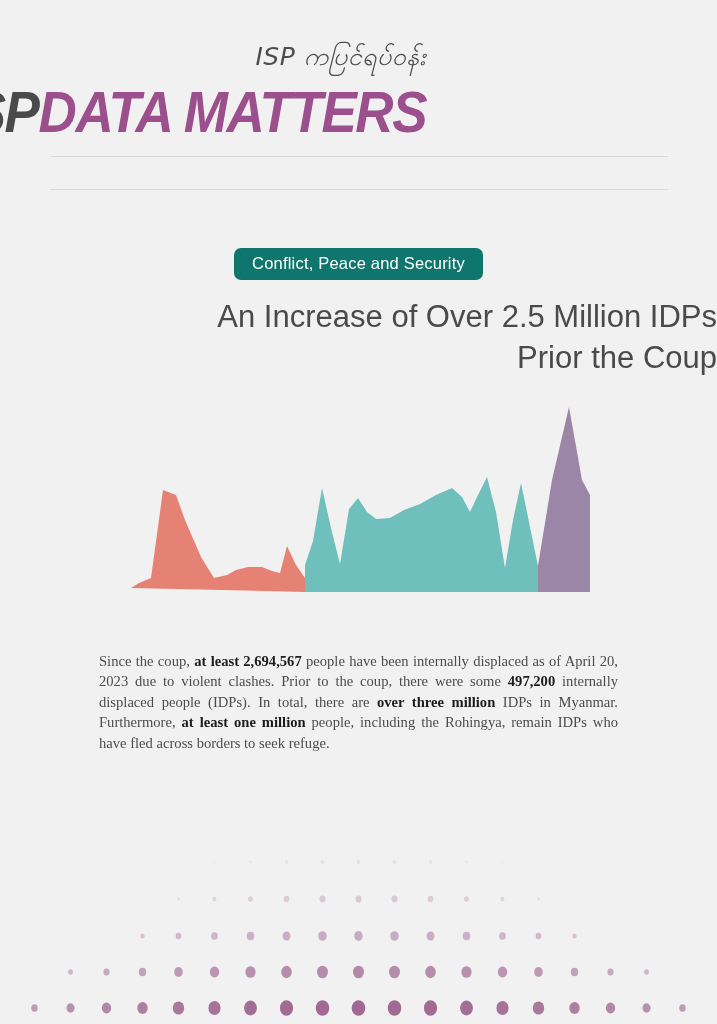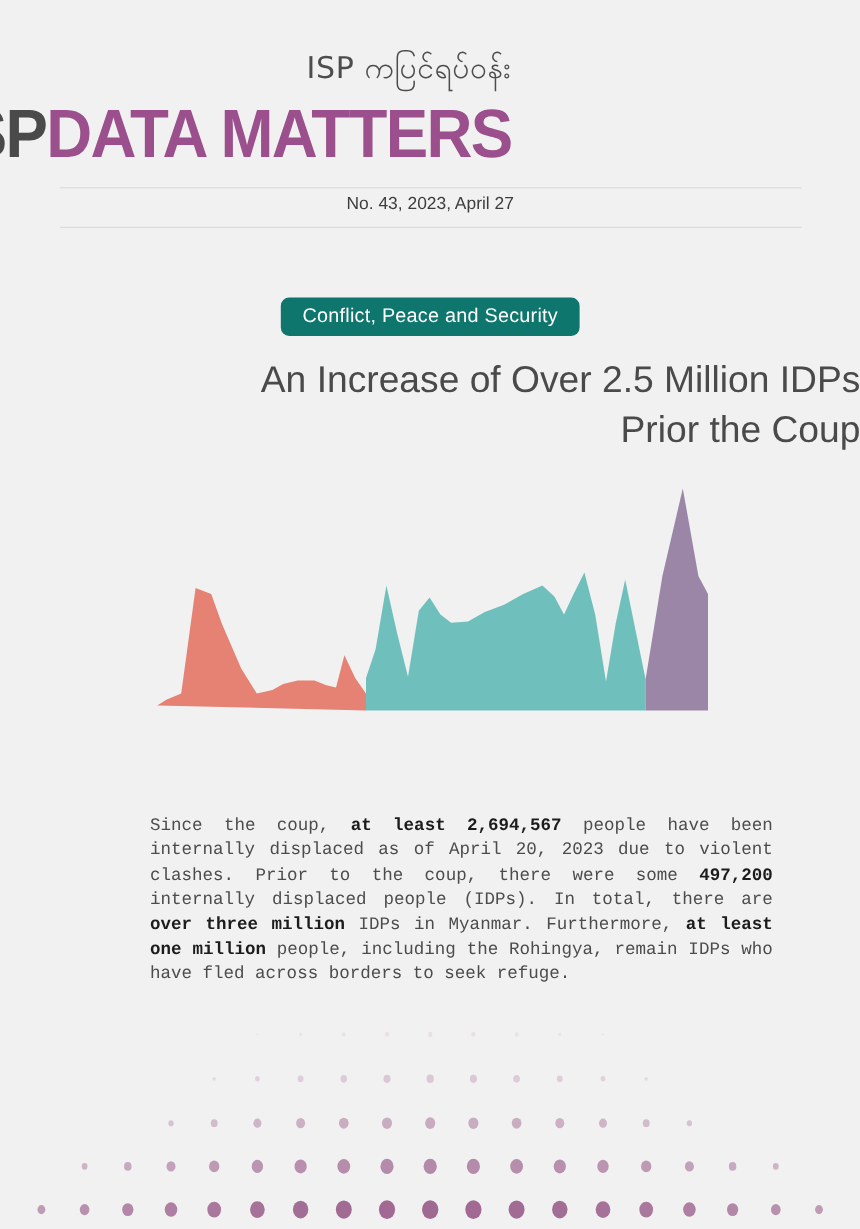--- a/index.html
+++ b/index.html
@@ -15,20 +15,21 @@
     font-family: "Liberation Sans", sans-serif;
     background: #f2f1f1;
   }
 
   
   .masthead {
     position: absolute;
     left: 0; top: 0;
     width: 568px;
     height: 200px;
+    font-style: italic;
   }
   .burmese-line {
     position: absolute;
     right: 142px;
     top: 40px;
     font-size: 25px;
     color: #4d4d4d;
     letter-spacing: .5px;
     white-space: nowrap;
     font-family: "DejaVu Sans", sans-serif;
@@ -108,28 +109,27 @@
     left: 0; top: 395px;
     width: 717px;
     height: 200px;
   }
   .chart-area svg { display: block; }
 
   
   .body-copy {
     position: absolute;
     left: 99px;
-    top: 664px;
+    top: 636px;
     width: 519px;
     font-size: 14.6px;
     line-height: 20.6px;
     color: #4c4c4c;
     text-align: justify;
-    font-family: Liberation Mono, monospace;
-    margin-left: 26px;
+    font-family: Liberation Serif, serif;
   }
   .body-copy b { color: #1c1c1c; font-weight: bold; }
 
   
   .dots {
     position: absolute;
     left: 0;
     bottom: 0;
     width: 717px;
     height: 180px;
@@ -140,21 +140,20 @@
 <body>
 
 <div class="masthead">
   <div class="burmese-line">ISP ကပြင်ရပ်ဝန်း</div>
 
   <div class="wordmark">
     <span class="isp">ISP</span><span class="dm">DATA MATTERS</span>
   </div>
 
   <div class="rule top"></div>
-  <div class="issue-line">No. 43,   2023, April 27</div>
   <div class="rule bottom"></div>
 </div>
 
 <div class="badge-wrap">
   <span class="badge">Conflict, Peace and Security</span>
 </div>
 
 <div class="headline">
   <span>An Increase of Over 2.5 Million IDPs</span>
   <span class="l2">Prior the Coup</span>

